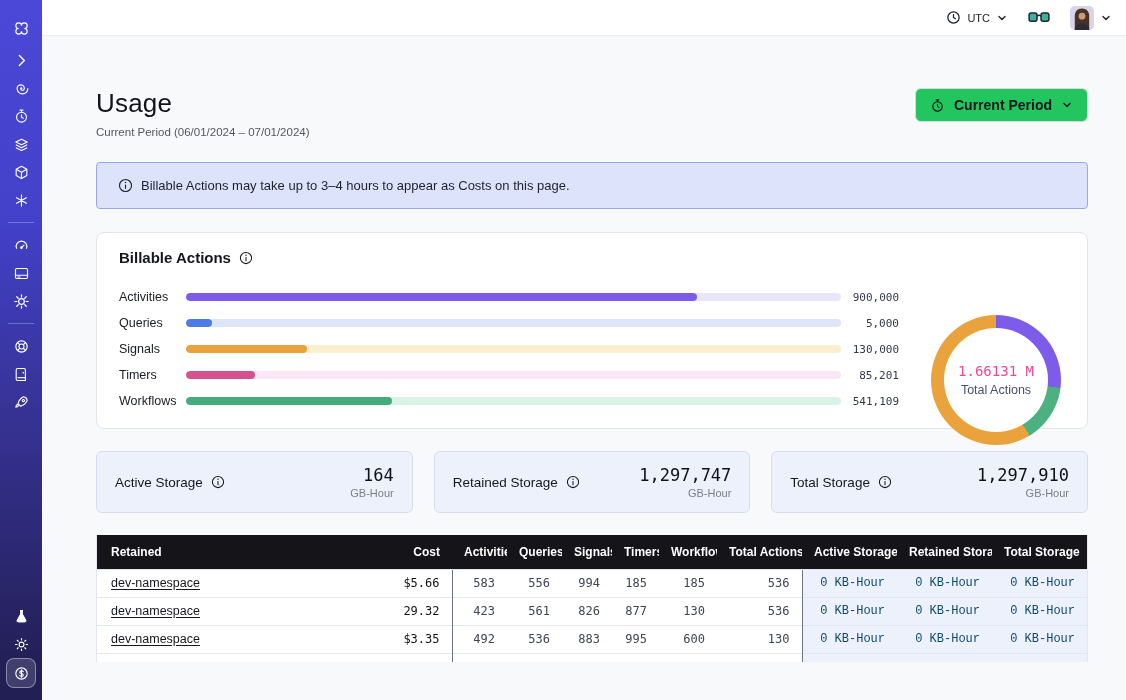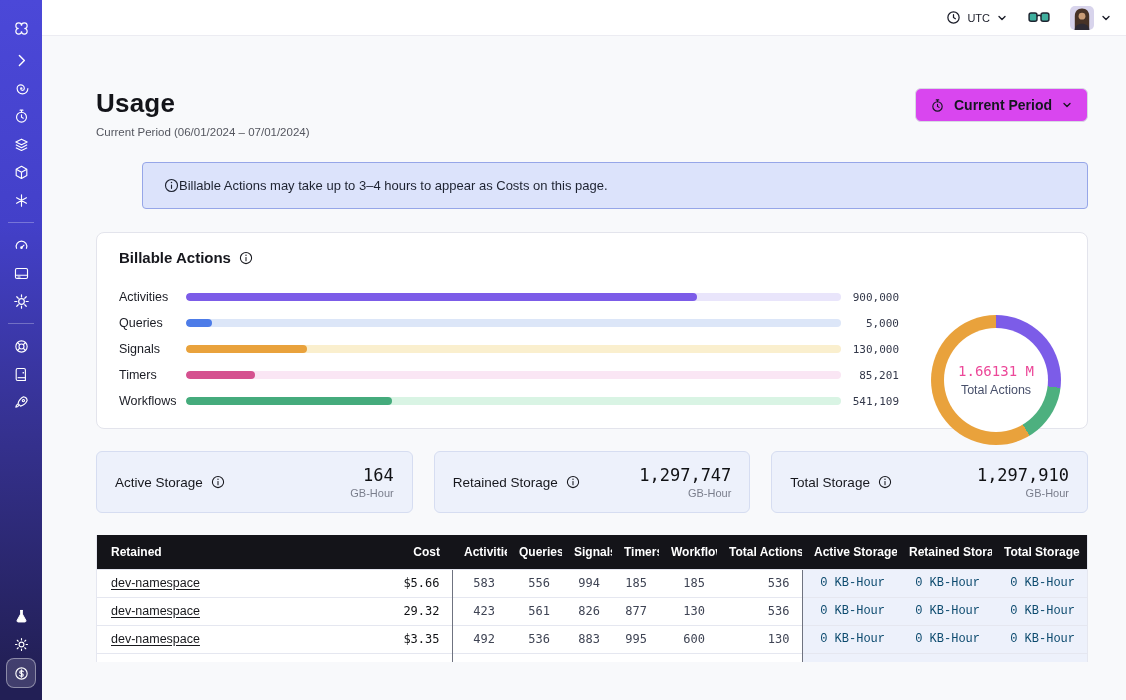--- a/index.html
+++ b/index.html
@@ -24,29 +24,29 @@
     gap:20px; padding-right:14px; z-index:9; }
   .tz-select { display:flex; align-items:center; gap:6px; font-size:11px; font-weight:normal;
     color:#1A1C28; cursor:pointer; }
   .glasses-btn { display:flex; align-items:center; cursor:pointer; }
   .user-menu { display:flex; align-items:center; gap:6px; cursor:pointer; }
   .avatar { width:24px; height:24px; border-radius:5px; overflow:hidden; display:block; }
 
   
   .main { position:absolute; left:42px; top:37px; right:0; bottom:0; padding:0 38px 0 54px; }
   .page-head { margin-top:51px; display:flex; justify-content:space-between; align-items:flex-start; }
-  .page-title { font-size:26px; font-weight:bold; letter-spacing:.2px; color:#131419; }
+  .page-title { font-size:26px; font-weight:normal; letter-spacing:.2px; color:#131419; }
   .page-subtitle { margin-top:7px; font-size:11.5px; color:#54565F; }
   .period-btn { display:flex; align-items:center; gap:9px; height:34px; padding:0 14px;
-    background:#d946ef; border:1px solid #D7D9E3; border-radius:6px; font-size:14px; font-weight:bold;
+    background:#22c55e; border:1px solid #D7D9E3; border-radius:6px; font-size:14px; font-weight:bold;
     color:#15171F; cursor:pointer; }
 
   .banner { margin-top:24px; height:47px; background:#DCE3FB; border:1px solid #96A6E8;
-    border-radius:4px; display:flex; align-items:center; gap:0; padding:17px 21px;
-    font-size:13px; color:#1D2230;margin-left:46px; }
+    border-radius:4px; display:flex; align-items:center; gap:8px; padding:17px 21px;
+    font-size:13px; color:#1D2230; }
 
   
   .card { margin-top:23px; height:197px; background:#fff; border:1px solid #E3E4EC;
     border-radius:8px; padding:16px 22px; position:relative; }
   .card-title { display:flex; align-items:center; gap:8px; font-size:15px; font-weight:bold; color:#16171D; }
   .tabs { display:inline-flex; margin-top:14px; border:1px solid #D9DBE4; border-radius:4px;
     overflow:hidden; background:#fff; }
   .tab { padding:6px 14px; font-size:14px; color:#15171F; cursor:pointer; background:#fff; }
   .tab + .tab { border-left:1px solid #D9DBE4; }
   .tab.active { background:#A9B5D6; }

